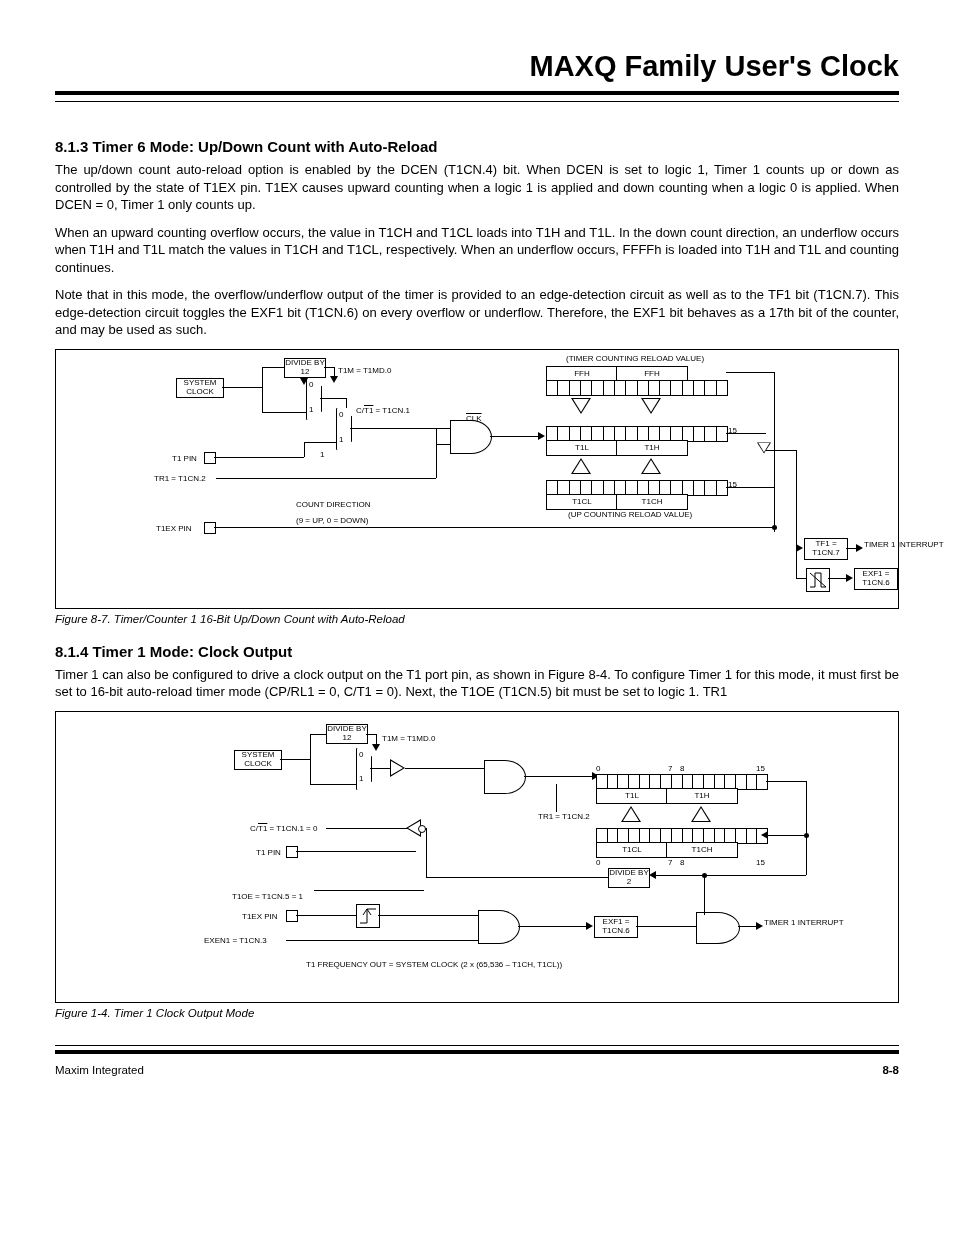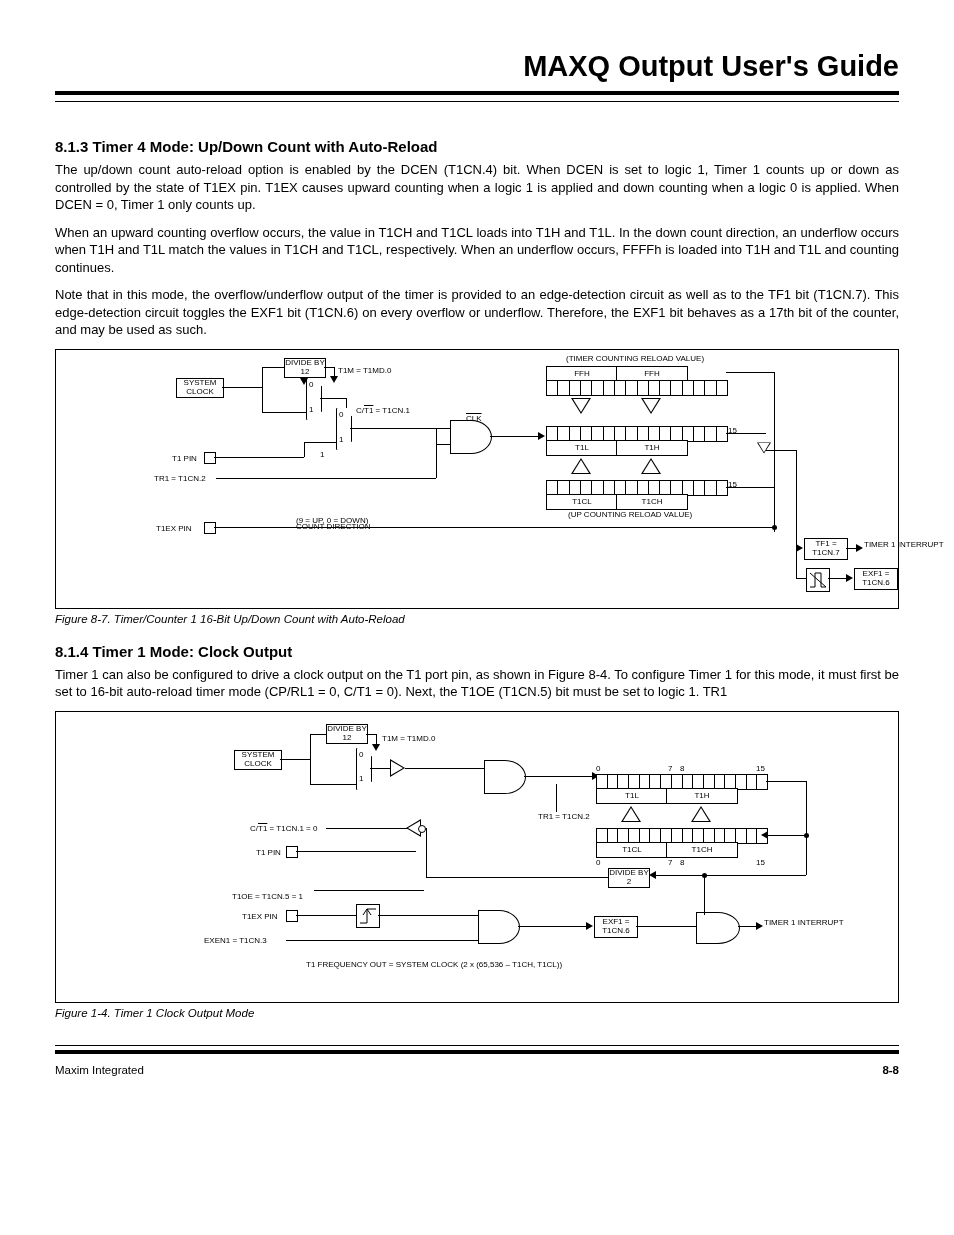--- a/index.html
+++ b/index.html
@@ -90,25 +90,25 @@
   .andgate{position:absolute;border:1px solid #000;border-radius:0 50% 50% 0;border-left:1px solid #000;background:#fff;}
   .orgate{position:absolute;border:1px solid #000;border-radius:0 60% 60% 0;background:#fff;}
   .mux{position:absolute;background:#fff;border:1px solid #000;}
   .bubble{position:absolute;width:6px;height:6px;border:1px solid #000;border-radius:50%;background:#fff;}
   .overline{text-decoration:overline;}
   .edge-det{position:absolute;border:1px solid #000;background:#fff;}
 </style>
 </head>
 <body>
 
-<h1 class="doc-title">MAXQ Output User's Guide</h1>
+<h1 class="doc-title">MAXQ Family User's Clock</h1>
 <hr class="title-rule">
 <hr class="title-rule-thin">
 
-<h2 class="section-heading">8.1.3 Timer 4 Mode: Up/Down Count with Auto-Reload</h2>
+<h2 class="section-heading">8.1.3 Timer 6 Mode: Up/Down Count with Auto-Reload</h2>
 <p class="body-text">The up/down count auto-reload option is enabled by the DCEN (T1CN.4) bit. When DCEN is set to logic 1, Timer 1 counts up or down as controlled by the state of T1EX pin. T1EX causes upward counting when a logic 1 is applied and down counting when a logic 0 is applied. When DCEN = 0, Timer 1 only counts up.</p>
 <p class="body-text">When an upward counting overflow occurs, the value in T1CH and T1CL loads into T1H and T1L. In the down count direction, an underflow occurs when T1H and T1L match the values in T1CH and T1CL, respectively. When an underflow occurs, FFFFh is loaded into T1H and T1L and counting continues.</p>
 <p class="body-text">Note that in this mode, the overflow/underflow output of the timer is provided to an edge-detection circuit as well as to the TF1 bit (T1CN.7). This edge-detection circuit toggles the EXF1 bit (T1CN.6) on every overflow or underflow. Therefore, the EXF1 bit behaves as a 17th bit of the counter, and may be used as such.</p>
 
 <div class="figure-box" style="height:258px">
  <div class="fig-inner">
 
   <div class="box" style="left:120px;top:28px;width:46px;height:18px">SYSTEM
 CLOCK</div>
   <div class="box" style="left:228px;top:8px;width:40px;height:18px">DIVIDE
@@ -148,21 +148,21 @@
   <div class="andgate" style="left:394px;top:70px;width:40px;height:32px"></div>
   <div class="vline" style="left:380px;top:78px;height:50px"></div>
   <div class="hline" style="left:380px;top:94px;width:14px"></div>
   <div class="lbl" style="left:410px;top:64px"><span class="overline">CLK</span></div>
   <div class="hline" style="left:434px;top:86px;width:50px"></div>
   <div class="arrow-r" style="left:482px;top:82px"></div>
 
   <div class="lbl" style="left:100px;top:174px">T1EX PIN</div>
   <div class="pin" style="left:148px;top:172px"></div>
   <div class="hline" style="left:158px;top:177px;width:560px"></div>
-  <div class="lbl" style="left:240px;top:172px;">COUNT DIRECTION</div>
+  <div class="lbl" style="left:240px;top:150px;">COUNT DIRECTION</div>
   <div class="lbl" style="left:240px;top:166px;text-align:center">(9 = UP, 0 = DOWN)</div>
 
   <div class="lbl" style="left:510px;top:4px">(TIMER COUNTING RELOAD VALUE)</div>
 
   <div class="box" style="left:490px;top:16px;width:70px;height:14px">FFH</div>
   <div class="box" style="left:560px;top:16px;width:70px;height:14px">FFH</div>
   <div class="regbox" style="left:490px;top:30px;width:180px;height:14px">
     <div class="regcell"></div>
         <div class="regcell"></div>
         <div class="regcell"></div>

